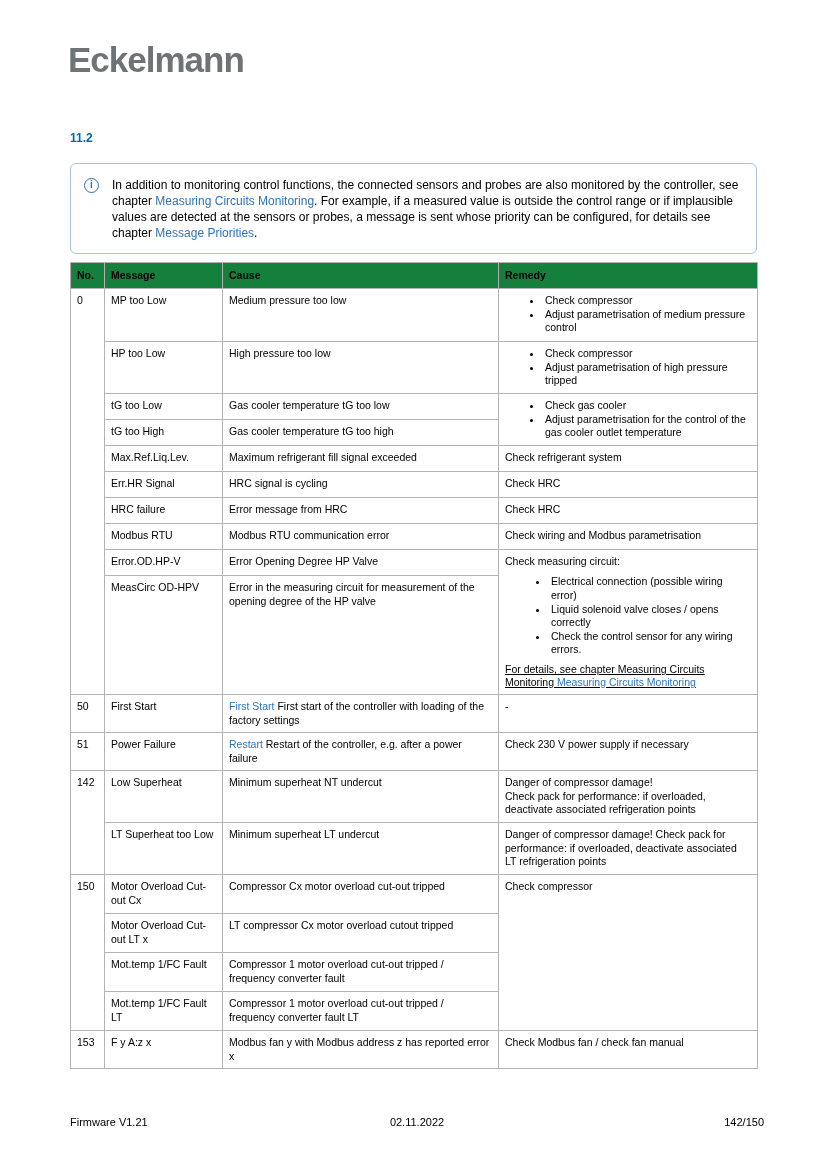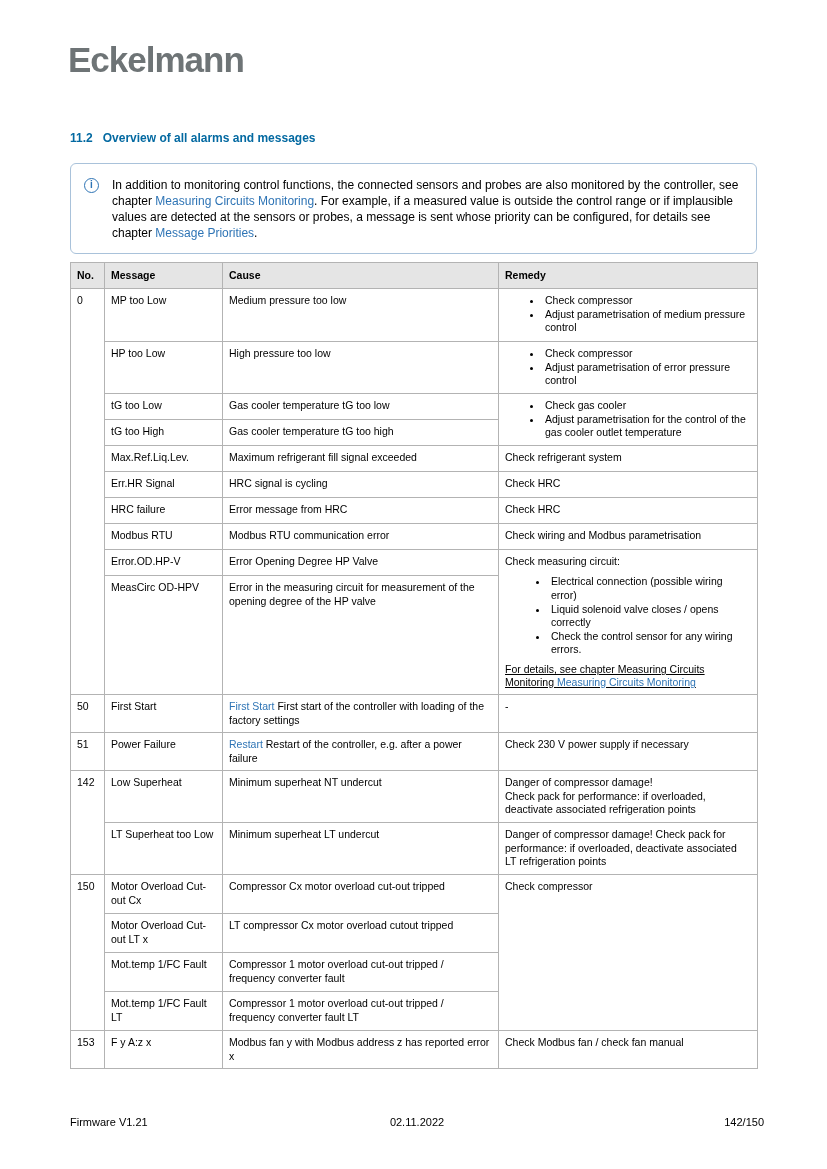--- a/index.html
+++ b/index.html
@@ -34,21 +34,21 @@
   .alarm-table-wrap { position: absolute; left: 70px; top: 262px; width: 687px; }
   table.alarm-table {
     width: 687px; border-collapse: collapse; table-layout: fixed;
     font-size: 10.5px; line-height: 1.25; color: #000;
   }
   .alarm-table th, .alarm-table td {
     border: 1px solid #b3b3b3; vertical-align: top; text-align: left;
     padding: 5px 6px;
   }
   .alarm-table th {
-    background: #e5e5e5; font-weight: bold; font-size: 10.5px; padding: 6px;
+    background: #15803d; font-weight: bold; font-size: 10.5px; padding: 6px;
   }
   ul.bullets { margin: 0; padding-left: 38px; list-style: disc outside; }
   ul.bullets li { margin: 0 0 1px 0; padding-left: 2px; }
   .od-remedy p.intro { margin: 0; }
   .od-remedy ul.bullets { margin: 7px 0 0 0; padding-left: 44px; }
   .od-remedy p.details { margin: 7px 0 0 0; text-decoration: underline; }
   tr.h23 { height: 23px; } tr.h26 { height: 26px; } tr.h38 { height: 38px; }
   tr.h39 { height: 39px; } tr.h52 { height: 52px; } tr.h118 { height: 118px; }
   .page-footer {
     position: absolute; left: 70px; top: 1116px; width: 694px;
@@ -58,21 +58,20 @@
   .page-footer .center { text-align: center; }
   .page-footer .right { text-align: right; }
 </style>
 </head>
 <body>
 
 <div class="logo">Eckelmann</div>
 
 <div class="section-heading">
   <span class="num">11.2</span>
-  <span>Overview of all alarms and messages</span>
 </div>
 
 <div class="info-box">
   <span class="info-icon">i</span>
   <div class="info-text"><span>In addition to monitoring control functions, the connected sensors and probes are also monitored by the controller, see chapter </span><span class="link">Measuring Circuits Monitoring</span><span>. For example, if a measured value is outside the control range or if implausible values are detected at the sensors or probes, a message is sent whose priority can be configured, for details see chapter </span><span class="link">Message Priorities</span><span>.</span></div>
 </div>
 
 <div class="alarm-table-wrap">
 <table class="alarm-table">
   <colgroup>
@@ -100,21 +99,21 @@
           <li>Adjust parametrisation of medium pressure control</li>
         </ul>
       </td>
     </tr>
     <tr class="h52">
       <td>HP too Low</td>
       <td>High pressure too low</td>
       <td>
         <ul class="bullets">
           <li>Check compressor</li>
-          <li>Adjust parametrisation of error pressure control</li>
+          <li>Adjust parametrisation of high pressure tripped</li>
         </ul>
       </td>
     </tr>
     <tr class="h26">
       <td>tG too Low</td>
       <td>Gas cooler temperature tG too low</td>
       <td rowspan="2">
         <ul class="bullets">
           <li>Check gas cooler</li>
           <li>Adjust parametrisation for the control of the gas cooler outlet temperature</li>

